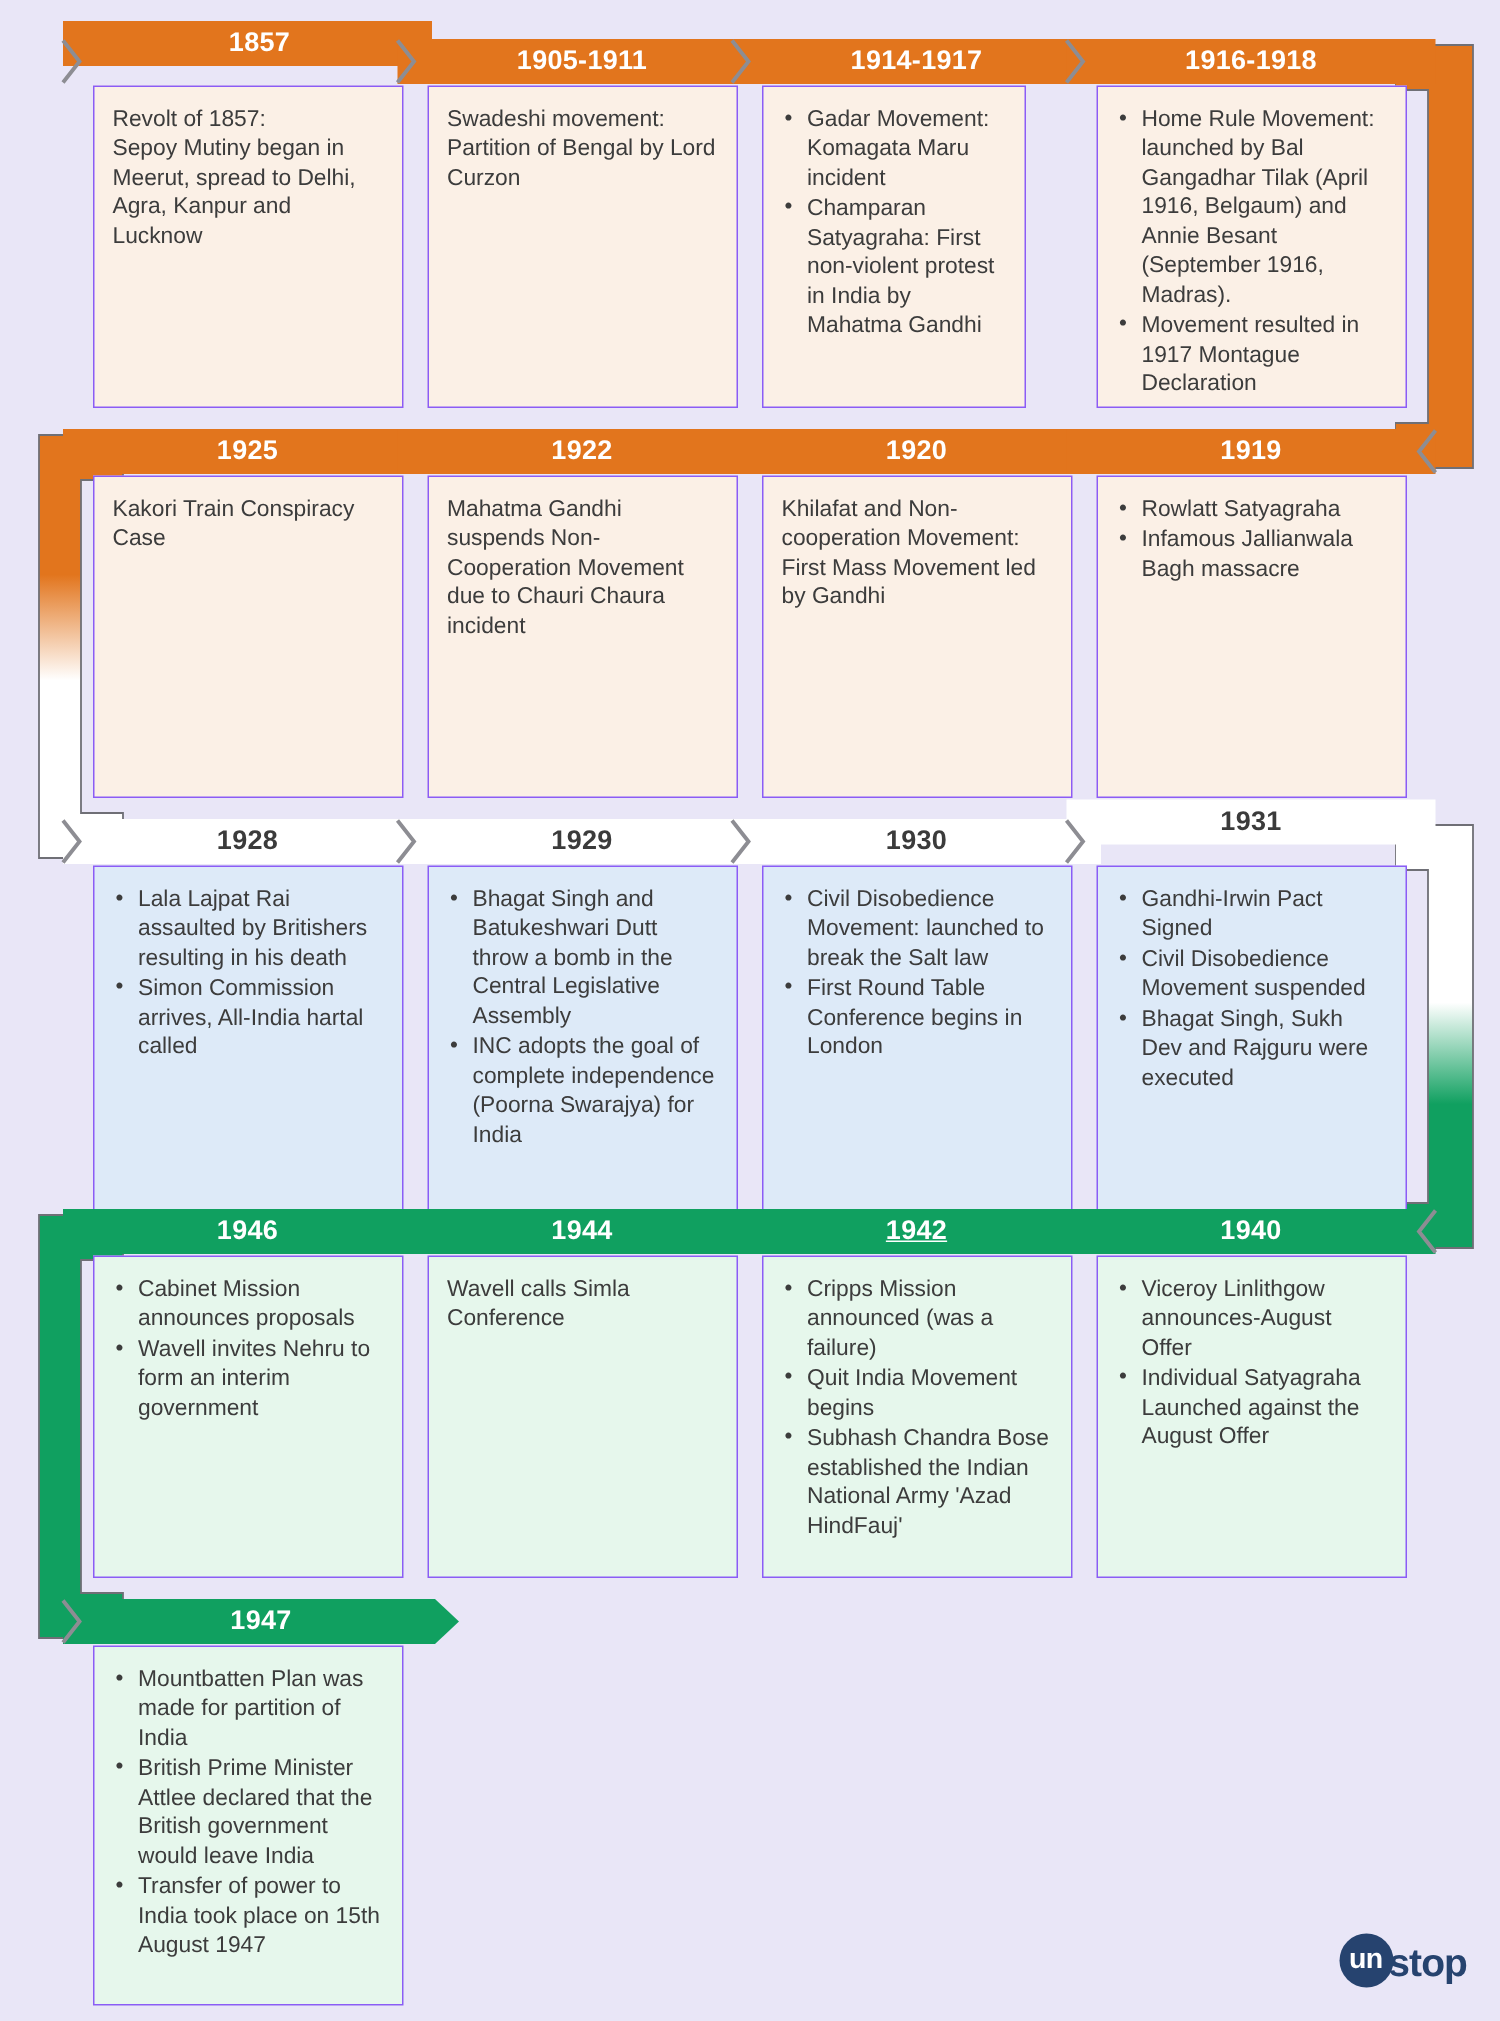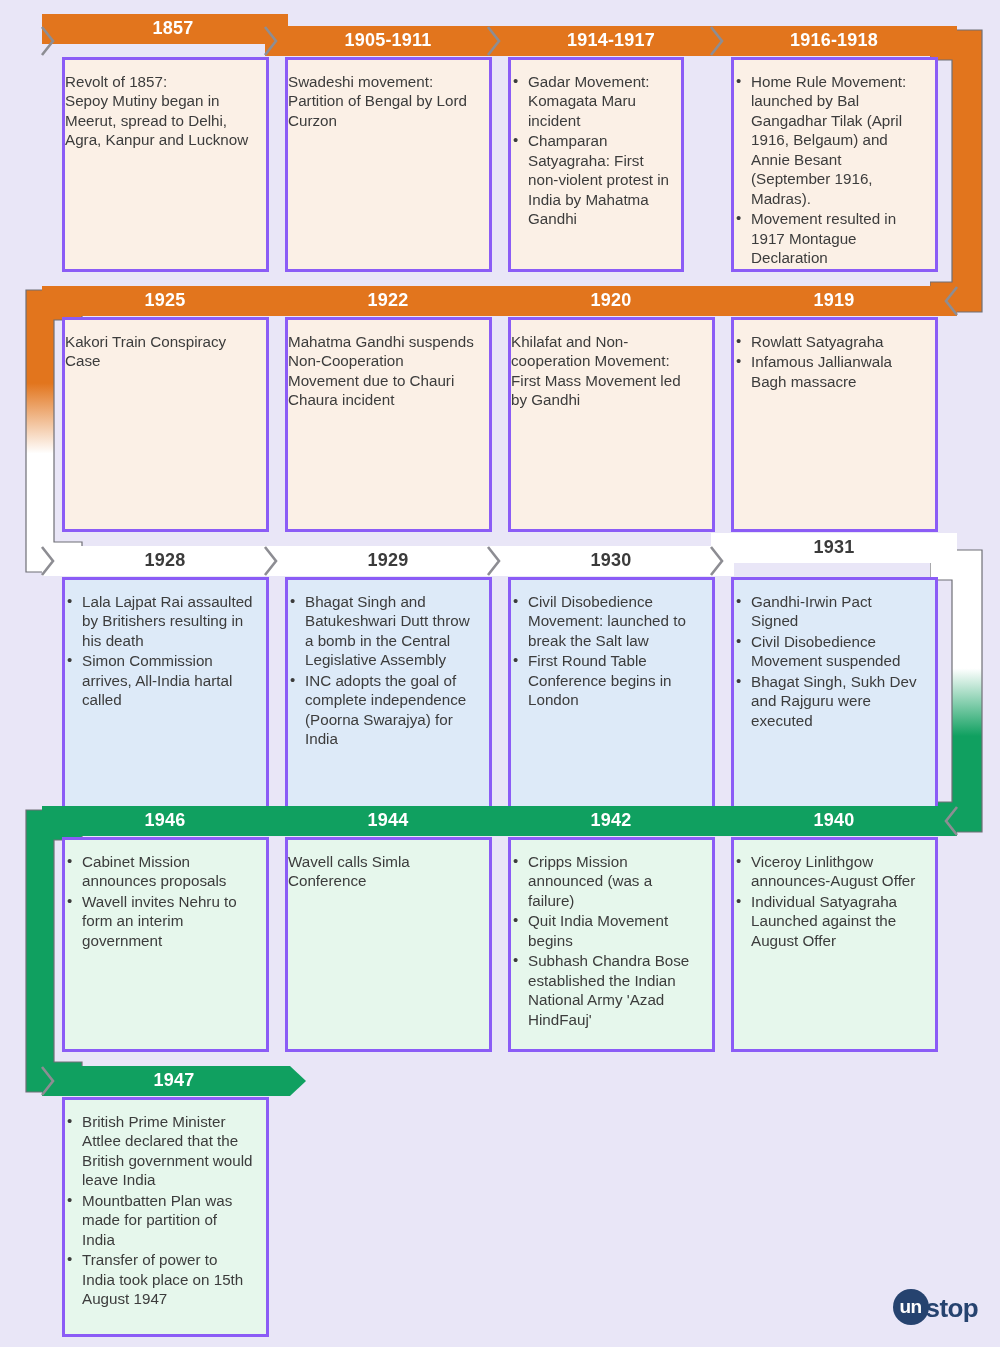--- a/index.html
+++ b/index.html
@@ -35,22 +35,22 @@
   
   .banner.orange { background:#e2751d; color:#ffffff; }
   
   .banner.white  { background:#ffffff; color:#3b3b3b; }
   
   .banner.green  { background:#10a060; color:#ffffff; }
 
   
   .card {
     position:absolute;
-    border:3px solid #8b5cf6;
-    padding:12px 12px 10px 0;
+    border:1px solid #8b5cf6;
+    padding:12px 12px 10px 12px;
     font-size:15.2px;
     line-height:1.28;
     color:#3c3c3c;
     overflow:hidden;
   }
   .card.cream { background:#fbf0e6; }
   .card.blue  { background:#ddeaf8; }
   .card.mint  { background:#e6f7ec; }
 
   .card p { margin:0; }
@@ -317,21 +317,21 @@
         <span>1944</span>
       </div>
       <div style="position: absolute; top: 806px; left: 491px; width: 22px; height: 30px;">
         <svg width="22" height="30" viewBox="0 0 22 30" style="display:block;">
           <path d="M 20 1 L 9 15 L 20 29" fill="none" stroke="#8d8d93" stroke-width="2.6" stroke-linejoin="miter"></path>
         </svg>
       </div>
       <div class="card mint" style="left: 285px; width: 207px; top: 837px; height: 215px;">
         <p style="white-space: pre-line;">Wavell calls Simla Conference</p>
       </div>
-      <div class="banner green" style="left: 488px; width: 246px; top: 806px;">
+      <div class="banner green" style="left: 488px; width: 246px; top: 806px; text-decoration: underline;">
         <span>1942</span>
       </div>
       <div style="position: absolute; top: 806px; left: 714px; width: 22px; height: 30px;">
         <svg width="22" height="30" viewBox="0 0 22 30" style="display:block;">
           <path d="M 20 1 L 9 15 L 20 29" fill="none" stroke="#8d8d93" stroke-width="2.6" stroke-linejoin="miter"></path>
         </svg>
       </div>
       <div class="card mint" style="left: 508px; width: 207px; top: 837px; height: 215px;">
         <ul>
           <li>Cripps Mission announced (was a failure)</li>
@@ -358,22 +358,22 @@
       <div class="banner green" style="left: 42px; width: 264px; top: 1066px; clip-path: polygon(0px 0px, calc(100% - 16px) 0px, 100% 50%, calc(100% - 16px) 100%, 0px 100%);">
         <span>1947</span>
       </div>
       <div style="position: absolute; top: 1066px; left: 40px; width: 22px; height: 30px;">
         <svg width="22" height="30" viewBox="0 0 22 30" style="display:block;">
           <path d="M 2 1 L 13 15 L 2 29" fill="none" stroke="#8d8d93" stroke-width="2.6" stroke-linejoin="miter"></path>
         </svg>
       </div>
       <div class="card mint" style="left: 62px; width: 207px; top: 1097px; height: 240px;">
         <ul>
+          <li>Mountbatten Plan was made for partition of India</li>
           <li>British Prime Minister Attlee declared that the British government would leave India</li>
-          <li>Mountbatten Plan was made for partition of India</li>
           <li>Transfer of power to India took place on 15th August 1947</li>
         </ul>
       </div>
     </div>
   </div>
 
 <div class="logo">
   <div class="logo-mark">un</div>
   <div class="logo-text">stop</div>
 </div>

